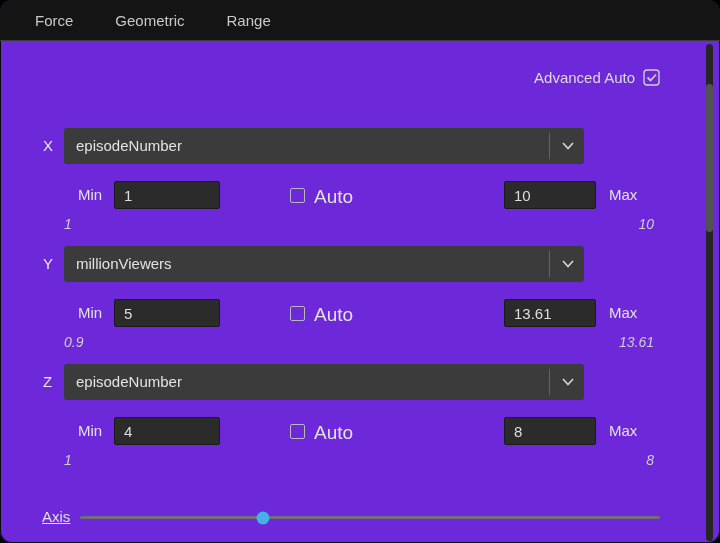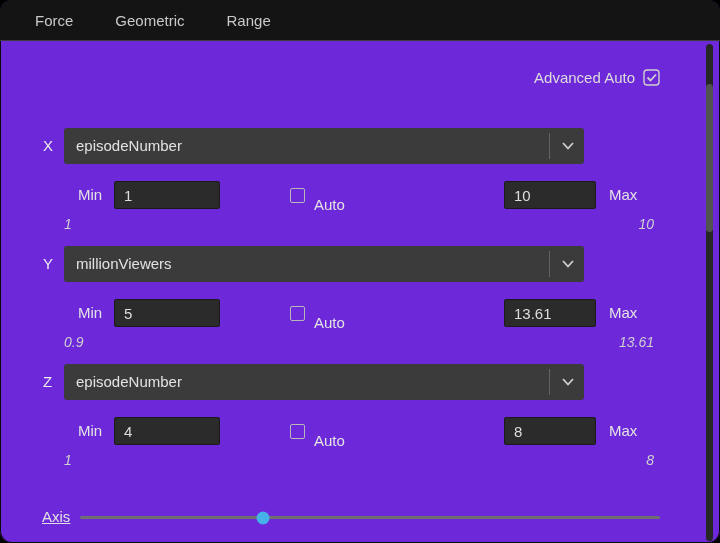--- a/index.html
+++ b/index.html
@@ -56,21 +56,21 @@
     background:#2b2b2b;border:1px solid #1a1a1a;border-radius:2px;
     color:#dedede;font-size:15px;padding:0 9px;outline:none;
     font-family:"Liberation Sans",sans-serif;
   }
   .min-input{left:114px;width:106px;}
   .max-input{left:504px;width:92px;}
   .checkbox{
     position:absolute;left:290px;top:7px;width:13px;height:13px;
     border:1px solid #b8b8b8;border-radius:2px;background:transparent;cursor:pointer;
   }
-  .auto-label{position:absolute;left:314px;top:15px;font-size:15px;color:#e3e3e3;}
+  .auto-label{position:absolute;left:314px;top:5px;font-size:19px;color:#e3e3e3;}
   .bounds-row{
     position:absolute;top:88px;left:64px;width:590px;
     display:flex;justify-content:space-between;
     font-style:italic;font-size:14px;color:#d0d0d0;
   }
   
   .slider-row{position:absolute;top:503px;left:0;right:0;height:26px;}
   .slider-label{position:absolute;left:42px;top:5px;font-size:15px;color:#e0e0e0;text-decoration:underline;}
   .slider-track{
     position:absolute;left:80px;width:580px;top:13px;height:3px;

